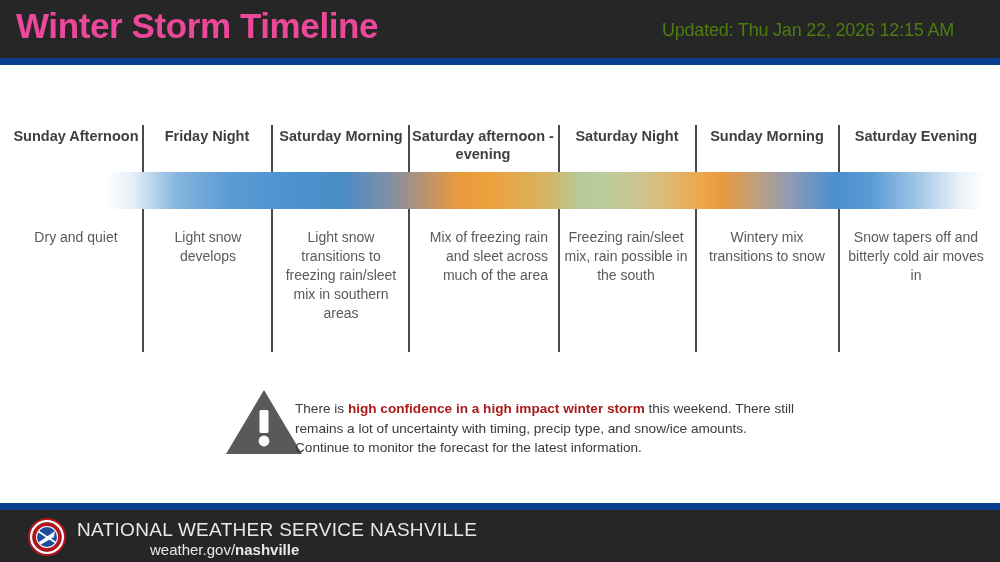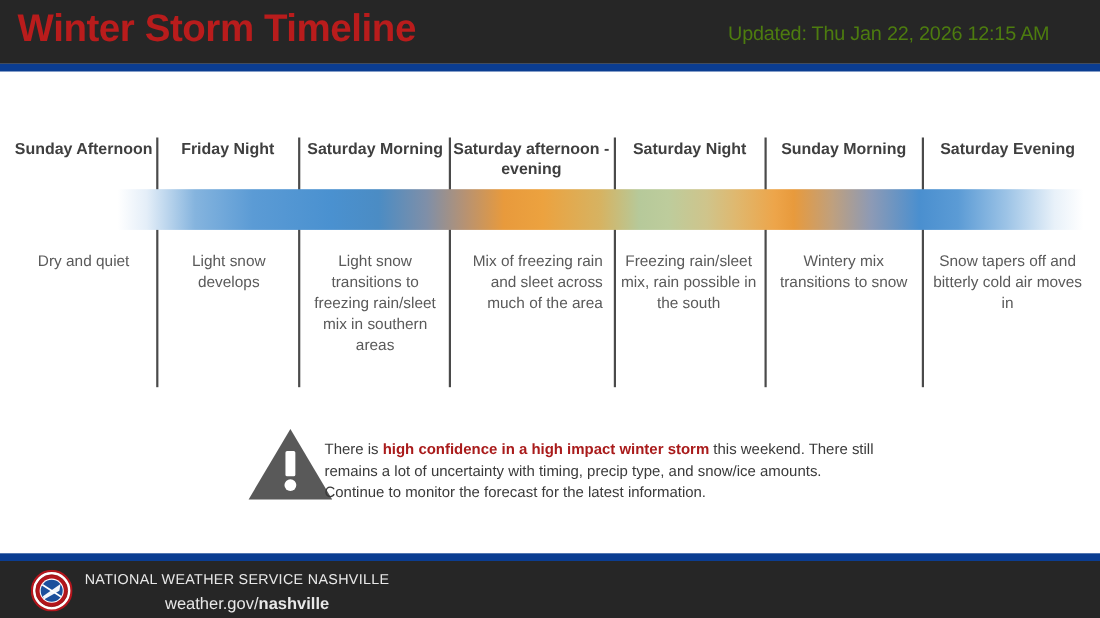--- a/index.html
+++ b/index.html
@@ -21,21 +21,21 @@
     position: absolute;
     left: 0; top: 0;
     width: 1000px; height: 58px;
     background: #262626;
   }
   #header-title {
     position: absolute;
     left: 16px; top: 6px;
     font-size: 35px;
     font-weight: bold;
-    color: #b91c1c;
+    color: #ec4899;
     letter-spacing: -0.4px;
     white-space: nowrap;
   }
   #header-updated {
     position: absolute;
     right: 46px; top: 20px;
     font-size: 18px;
     color: #4d7c0f;
     white-space: nowrap;
     letter-spacing: -0.2px;
@@ -148,21 +148,21 @@
     background: #262626;
   }
   #nws-seal {
     position: absolute;
     left: 28px; top: 518px;
     width: 38px; height: 38px;
   }
   #footer-agency {
     position: absolute;
     left: 77px; top: 519px;
-    font-size: 13px;
+    font-size: 19px;
     color: #e8e8e8;
     letter-spacing: 0.3px;
     white-space: nowrap;
   }
   #footer-url {
     position: absolute;
     left: 150px; top: 541px;
     font-size: 15px;
     color: #e8e8e8;
     white-space: nowrap;

